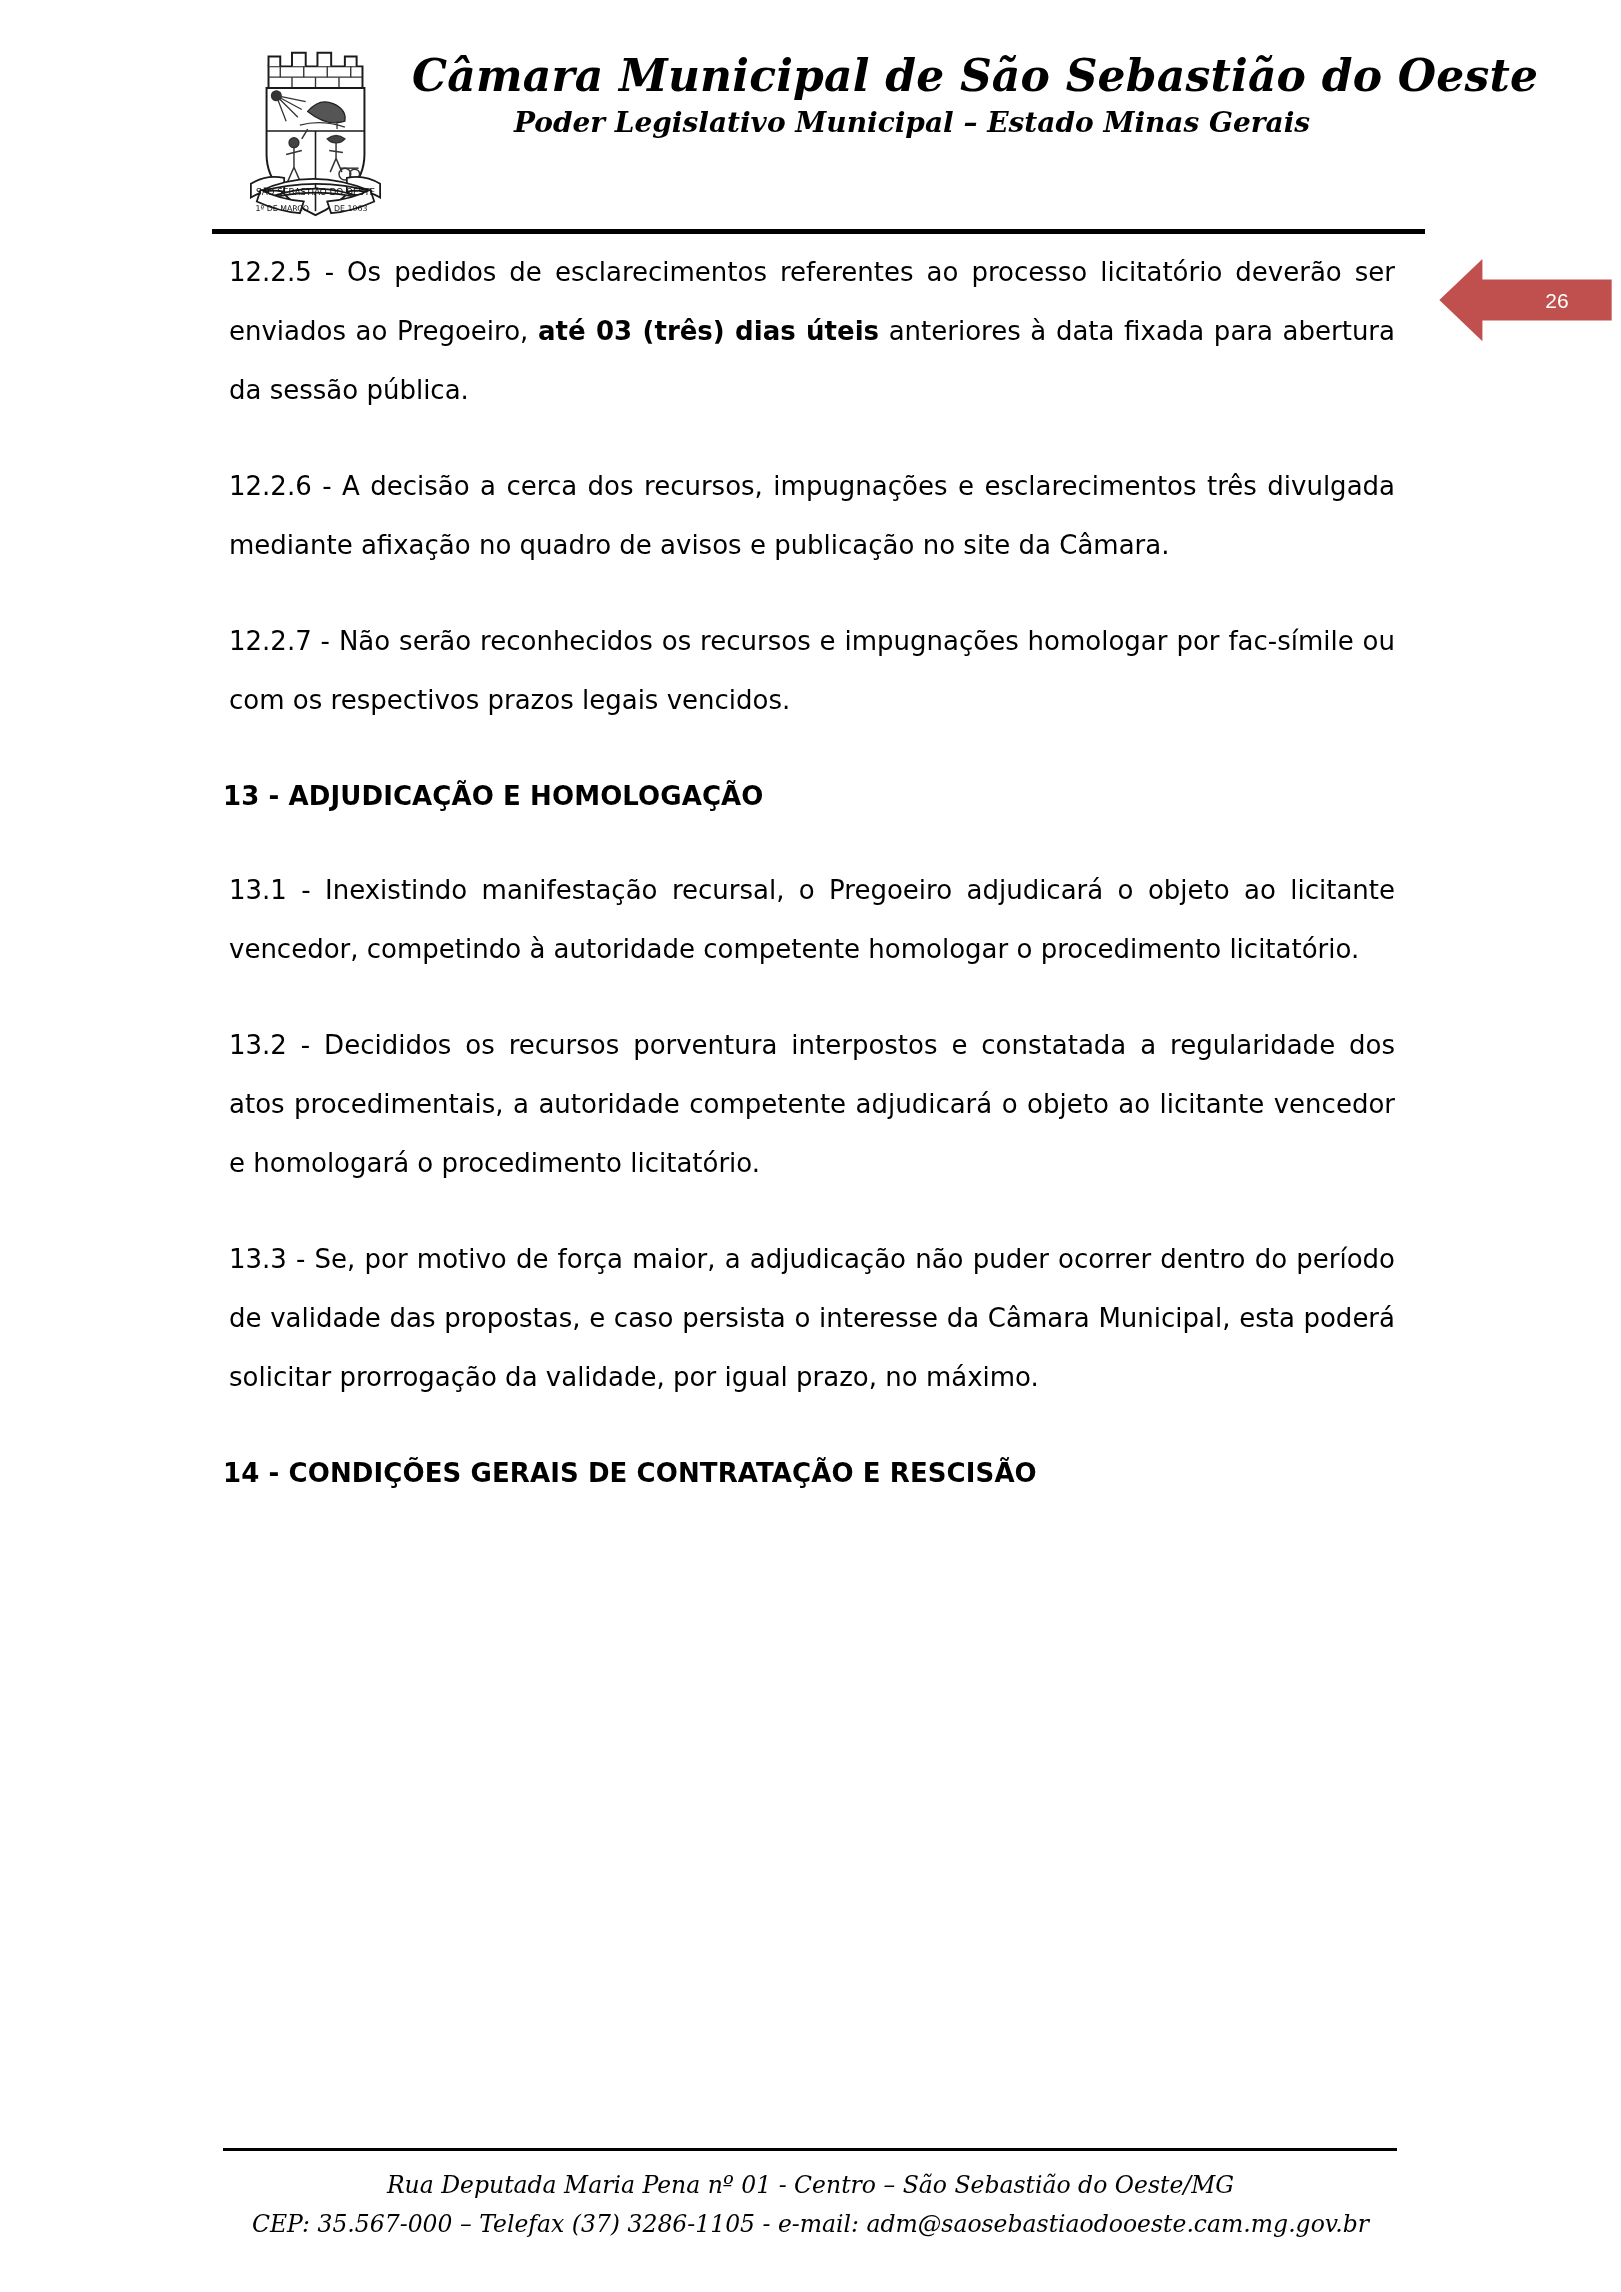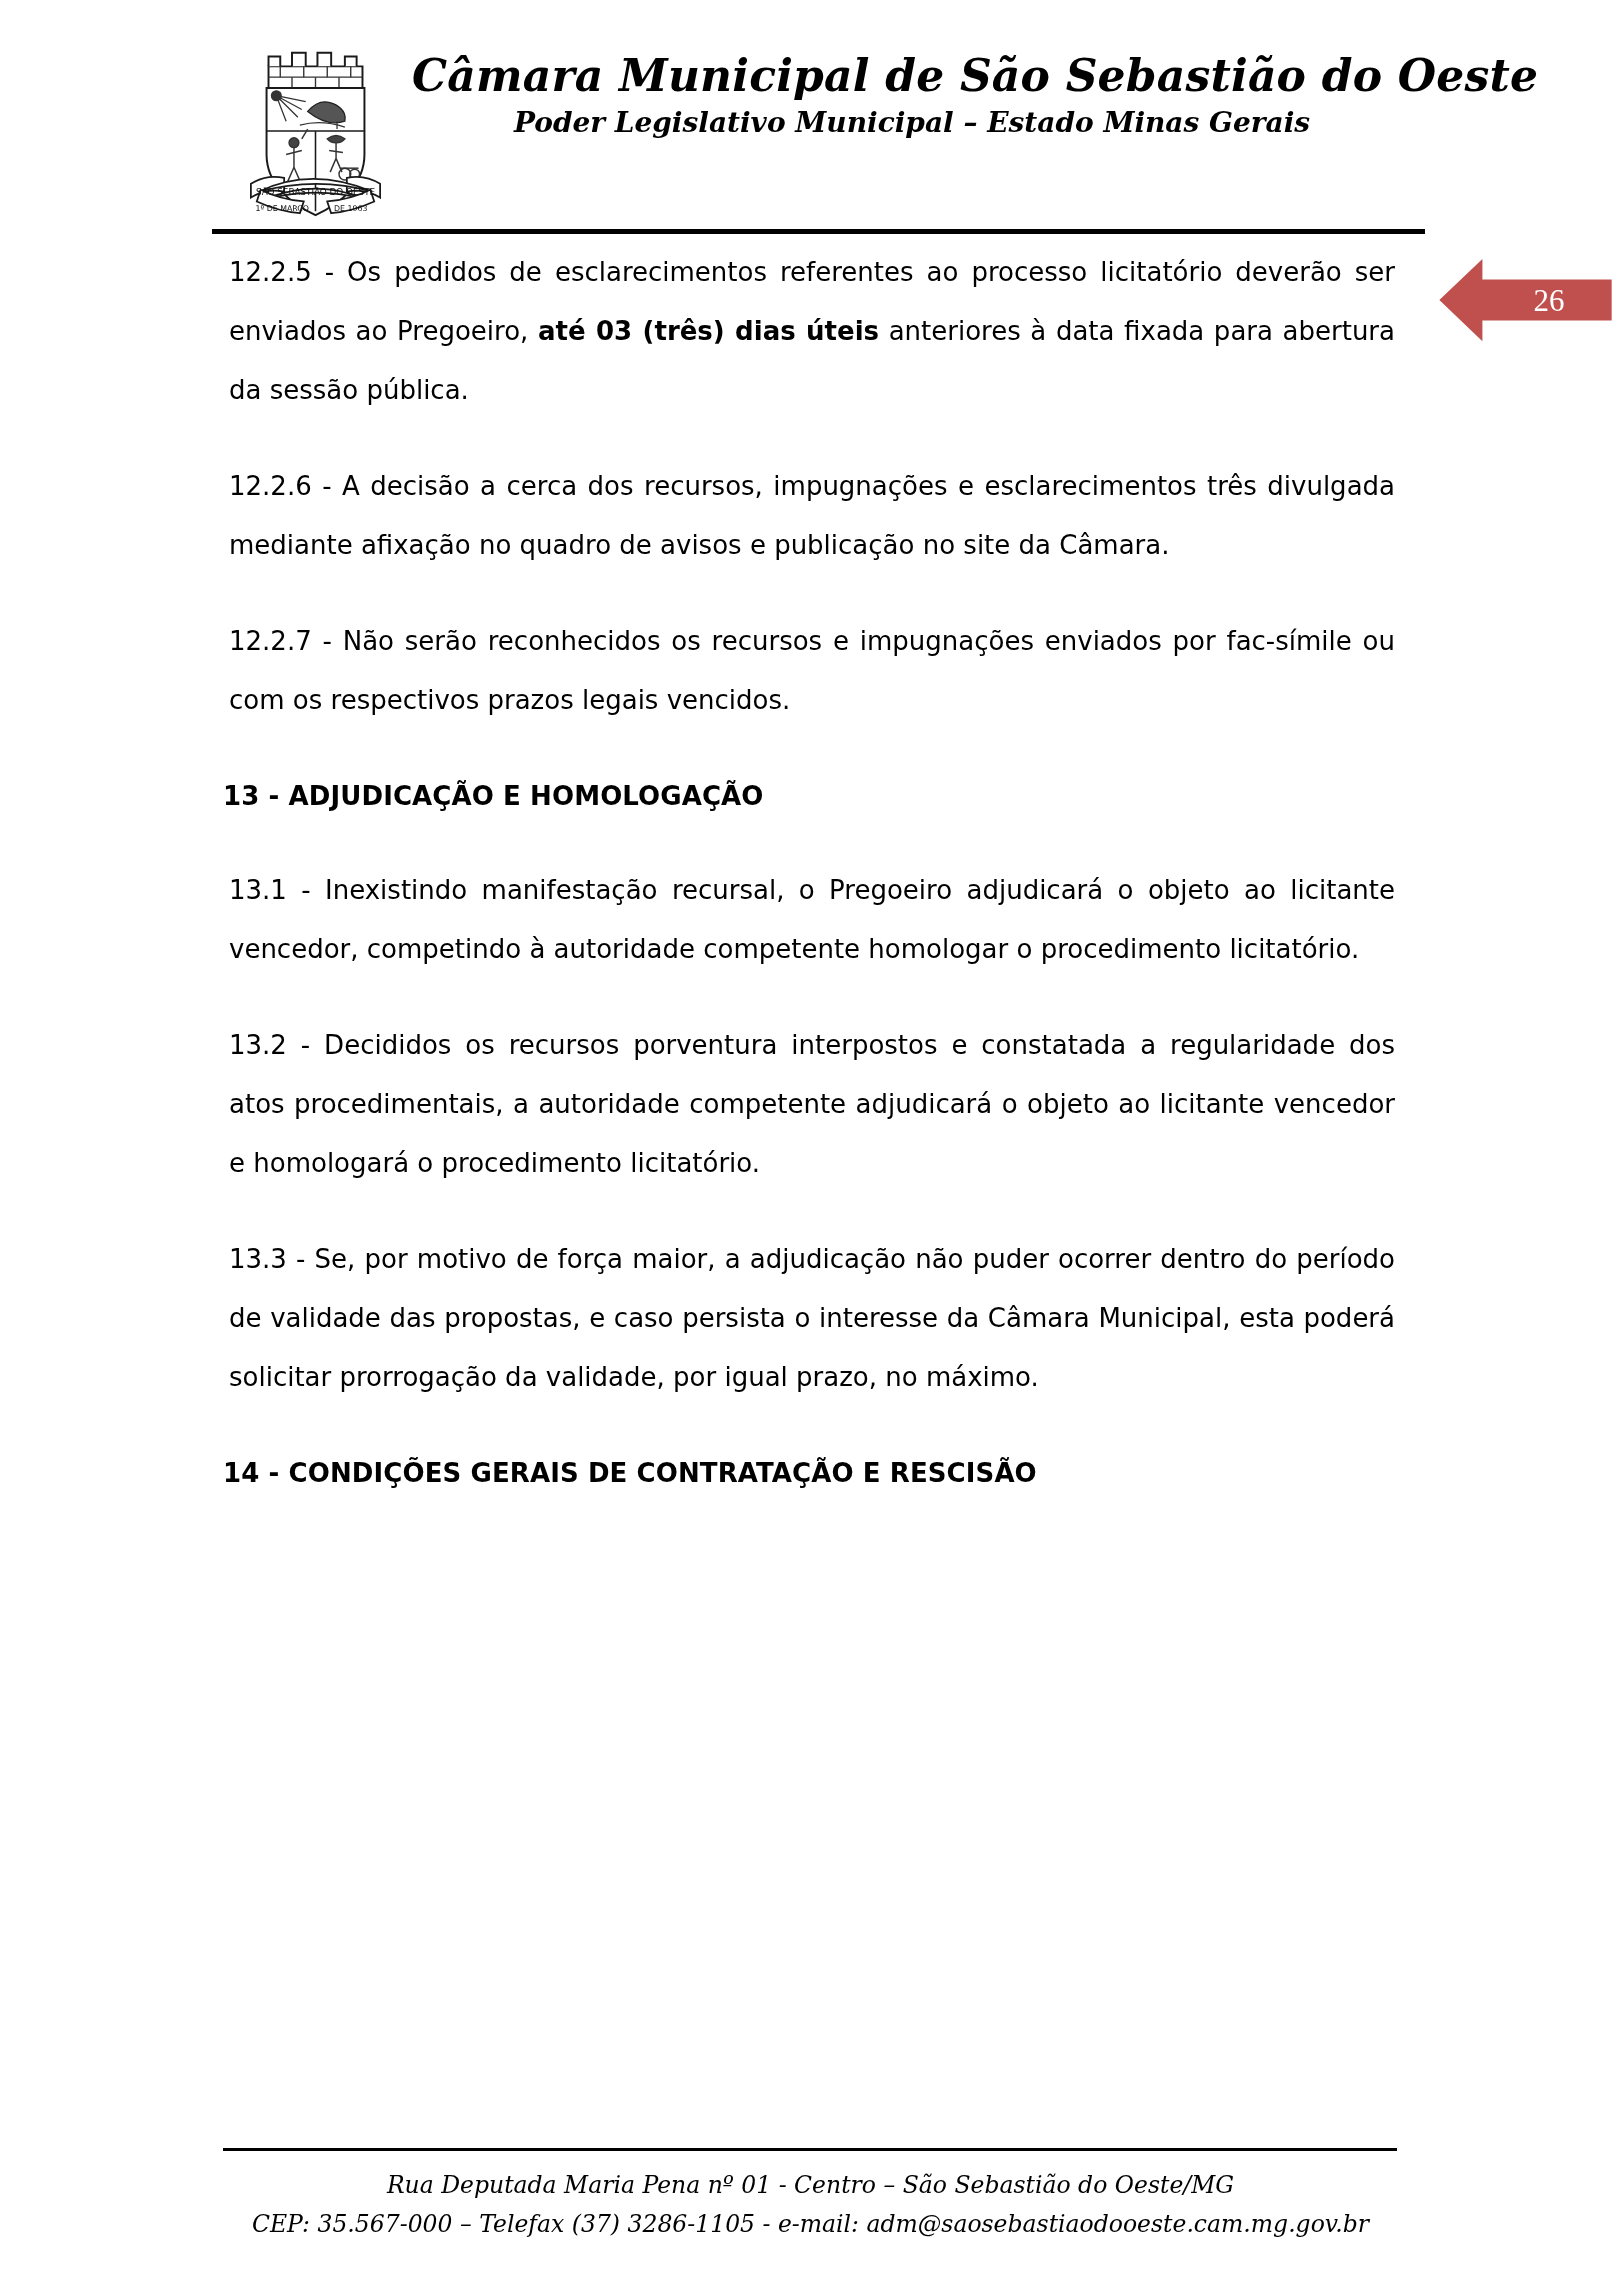--- a/index.html
+++ b/index.html
@@ -79,32 +79,32 @@
   .page-marker {
     position: absolute;
     left: 1439px;
     top: 253px;
     width: 173px;
     height: 94px;
   }
   .page-marker svg { display: block; }
   .page-marker .marker-num {
     position: absolute;
-    left: 0;
+    left: 8px;
     top: 0;
     width: 173px;
     height: 94px;
     display: flex;
     align-items: center;
     justify-content: center;
     padding-left: 47px;
     box-sizing: border-box;
     color: #ffffff;
-    font-family: Liberation Serif, serif;
-    font-size: 31px;
+    font-family: Liberation Sans, sans-serif;
+    font-size: 21px;
     line-height: 1;
   }
 
   
   .content {
     position: absolute;
     left: 223px;
     top: 243px;
     width: 1172px;
   }
@@ -241,21 +241,21 @@
     </svg>
     <div class="marker-num">26</div>
   </div>
 
   <div class="content">
 
     <p class="para"><span>12.2.5 - Os pedidos de esclarecimentos referentes ao processo licitatório deverão ser enviados ao Pregoeiro, </span><b>até 03 (três) dias úteis</b><span> anteriores à data fixada para abertura da sessão pública.</span></p>
 
     <p class="para">12.2.6 - A decisão a cerca dos recursos, impugnações e esclarecimentos três divulgada mediante afixação no quadro de avisos e publicação no site da Câmara.</p>
 
-    <p class="para">12.2.7 - Não serão reconhecidos os recursos e impugnações enviados por fac-símile ou com os respectivos prazos legais vencidos.</p>
+    <p class="para">12.2.7 - Não serão reconhecidos os recursos e impugnações homologar por fac-símile ou com os respectivos prazos legais vencidos.</p>
 
     <h2 class="section-heading">13 - ADJUDICAÇÃO E HOMOLOGAÇÃO</h2>
 
     <p class="para">13.1 - Inexistindo manifestação recursal, o Pregoeiro adjudicará o objeto ao licitante vencedor, competindo à autoridade competente homologar o procedimento licitatório.</p>
 
     <p class="para">13.2 - Decididos os recursos porventura interpostos e constatada a regularidade dos atos procedimentais, a autoridade competente adjudicará o objeto ao licitante vencedor e homologará o procedimento licitatório.</p>
 
     <p class="para">13.3 - Se, por motivo de força maior, a adjudicação não puder ocorrer dentro do período de validade das propostas, e caso persista o interesse da Câmara Municipal, esta poderá solicitar prorrogação da validade, por igual prazo, no máximo.</p>
 
     <h2 class="section-heading">14 - CONDIÇÕES GERAIS DE CONTRATAÇÃO E RESCISÃO</h2>

